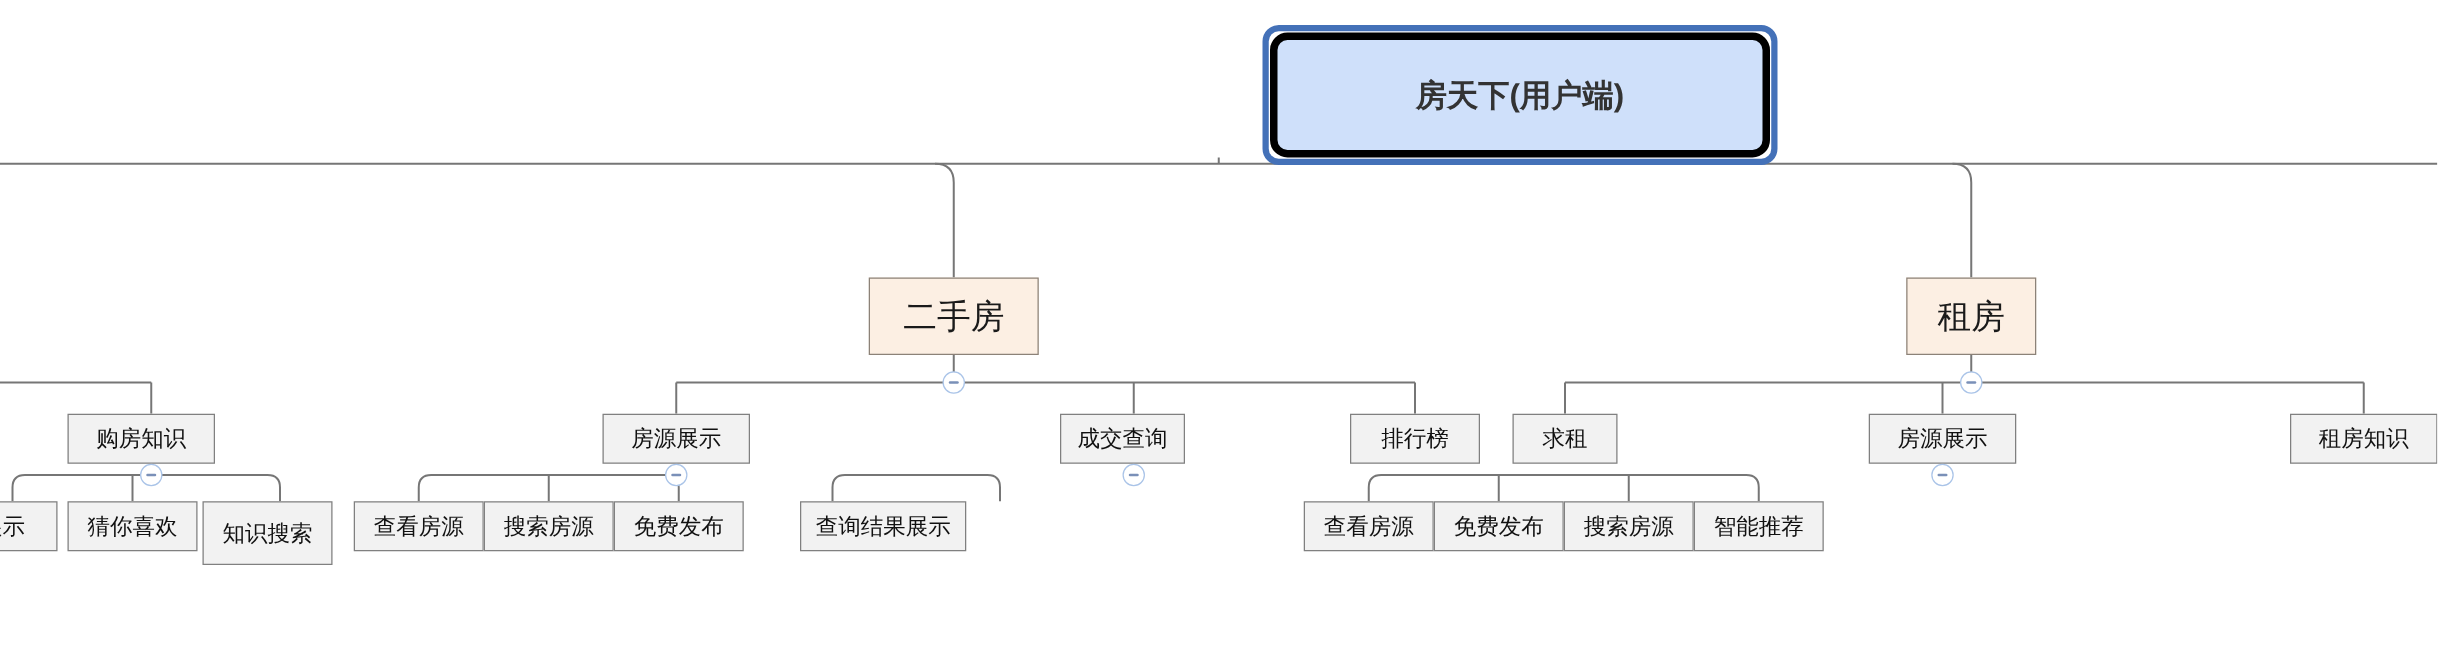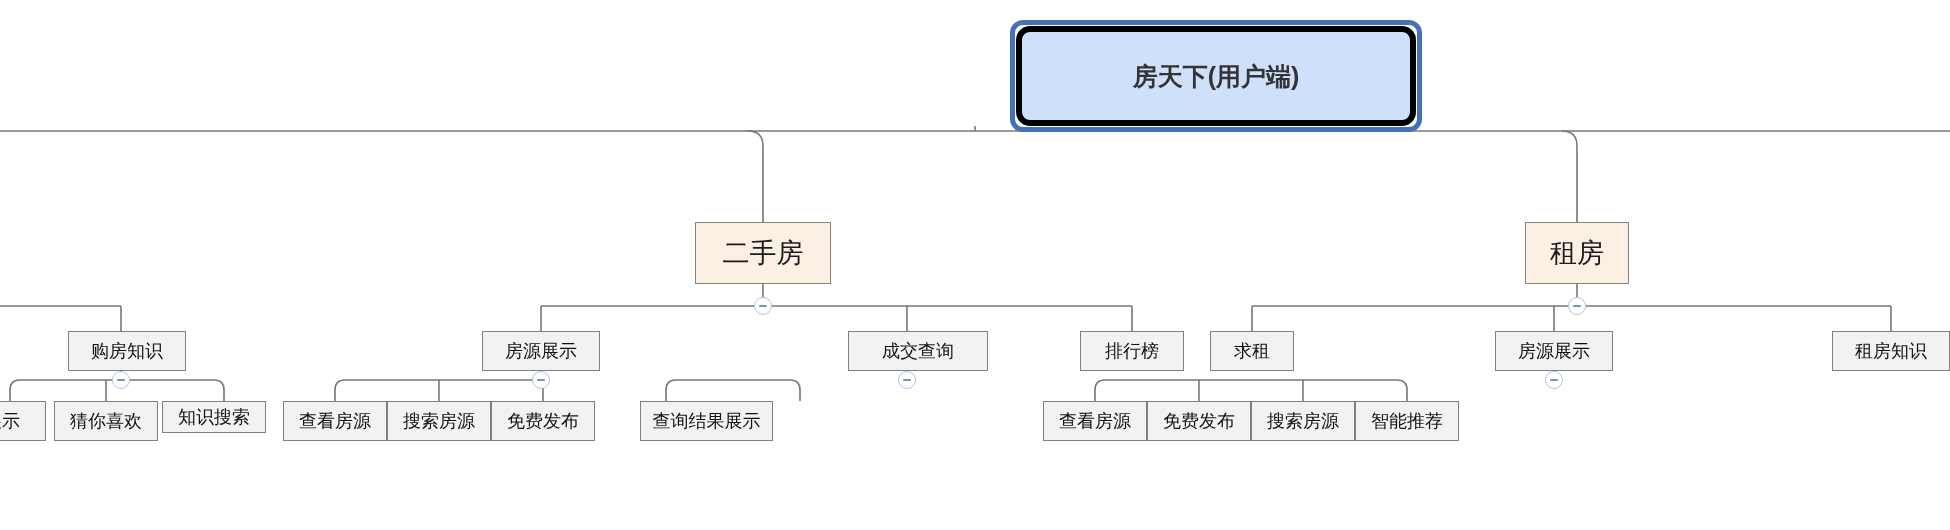--- a/index.html
+++ b/index.html
@@ -149,27 +149,27 @@
     <span>房天下(用户端)</span>
   </div>
 
   <div class="node lvl2" style="left:695px; top:222px; width:136px; height:62px;">
     <span>二手房</span>
   </div>
   <div class="node lvl2" style="left:1525px; top:222px; width:104px; height:62px;">
     <span>租房</span>
   </div>
 
-  <div class="node lvl3" style="left:68px; top:331px; width:118px; height:40px;">
+  <div class="node lvl3" style="left:54px; top:331px; width:118px; height:40px;">
     <span>购房知识</span>
   </div>
   <div class="node lvl3" style="left:482px; top:331px; width:118px; height:40px;">
     <span>房源展示</span>
   </div>
-  <div class="node lvl3" style="left:848px; top:331px; width:140px; height:40px;">
+  <div class="node lvl3" style="left:848px; top:331px; width:100px; height:40px;">
     <span>成交查询</span>
   </div>
   <div class="node lvl3" style="left:1080px; top:331px; width:104px; height:40px;">
     <span>排行榜</span>
   </div>
   <div class="node lvl3" style="left:1210px; top:331px; width:84px; height:40px;">
     <span>求租</span>
   </div>
   <div class="node lvl3" style="left:1495px; top:331px; width:118px; height:40px;">
     <span>房源展示</span>
@@ -177,21 +177,21 @@
   <div class="node lvl3" style="left:1832px; top:331px; width:118px; height:40px;">
     <span>租房知识</span>
   </div>
 
   <div class="node leaf" style="left:-42px; top:401px; width:88px; height:40px;">
     <span>展示</span>
   </div>
   <div class="node leaf" style="left:54px; top:401px; width:104px; height:40px;">
     <span>猜你喜欢</span>
   </div>
-  <div class="node leaf" style="left:162px; top:401px; width:104px; height:32px;">
+  <div class="node leaf" style="left:162px; top:401px; width:104px; height:51px;">
     <span>知识搜索</span>
   </div>
   <div class="node leaf" style="left:283px; top:401px; width:104px; height:40px;">
     <span>查看房源</span>
   </div>
   <div class="node leaf" style="left:387px; top:401px; width:104px; height:40px;">
     <span>搜索房源</span>
   </div>
   <div class="node leaf" style="left:491px; top:401px; width:104px; height:40px;">
     <span>免费发布</span>

